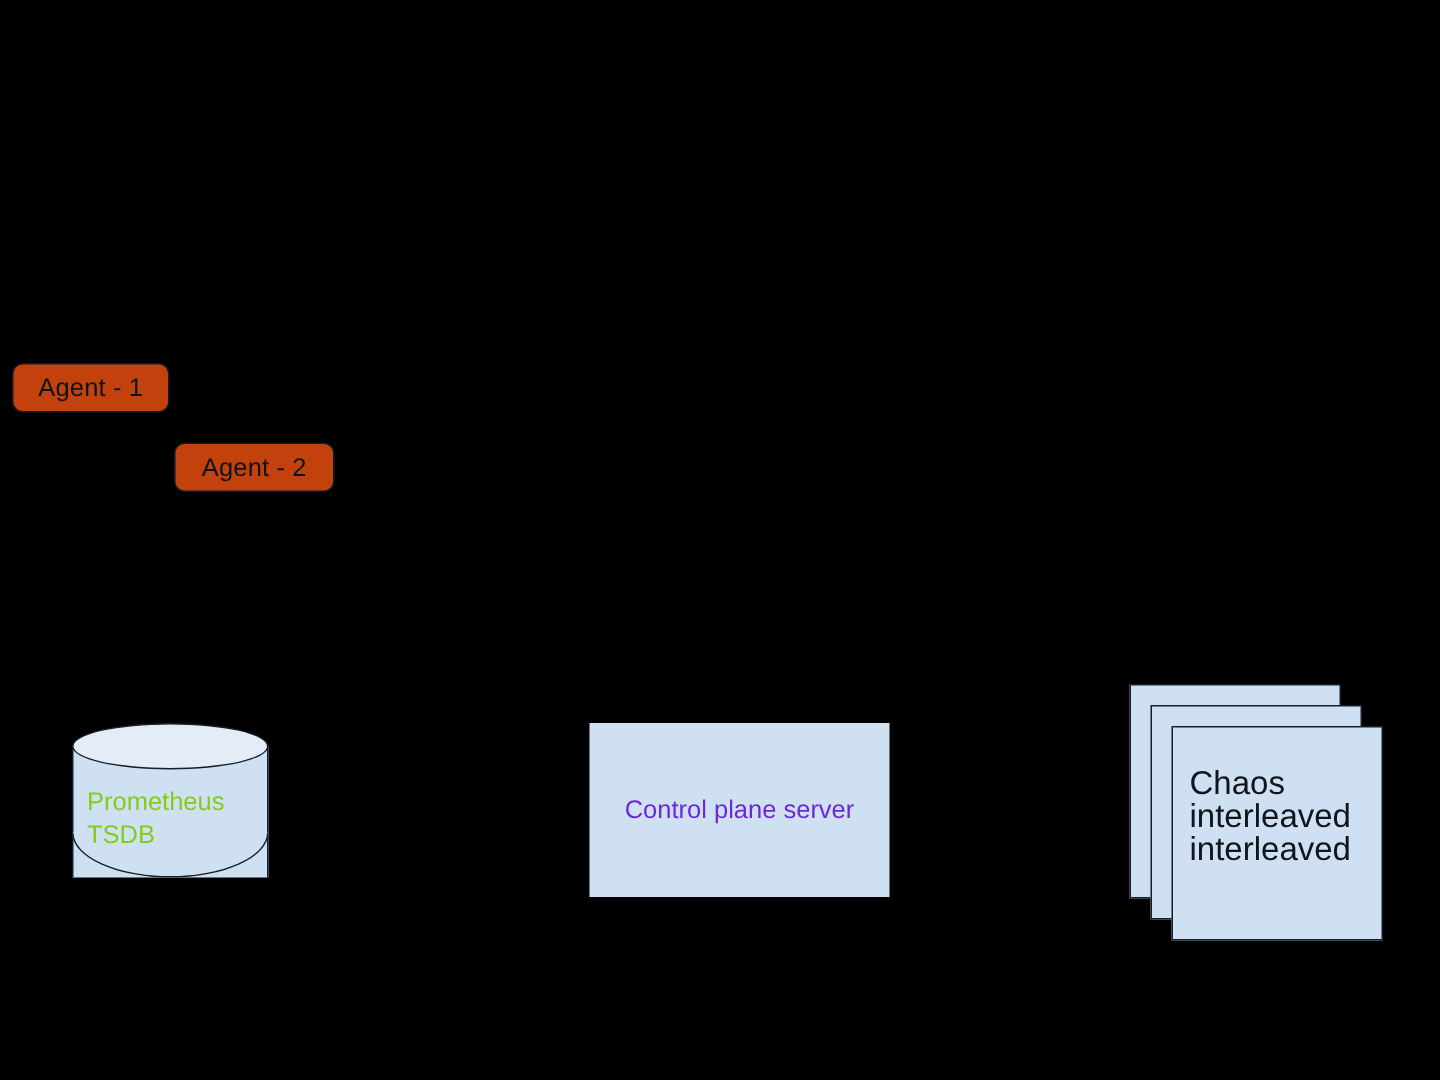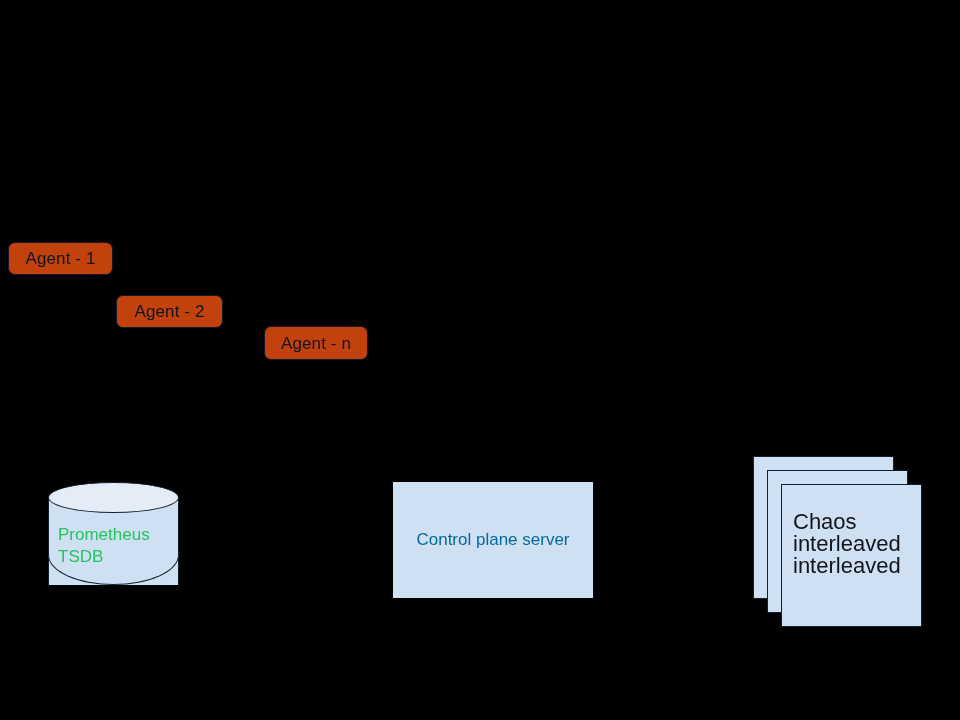--- a/index.html
+++ b/index.html
@@ -77,40 +77,40 @@
     box-sizing: border-box;
     background: #e3ecf7;
     border: 1px solid #12202e;
     border-radius: 50%;
   }
   #tsdb .cyl-label {
     position: absolute;
     left: 10px;
     top: 42px;
     width: 115px;
-    color: #22c55e;
+    color: #84cc16;
     font-size: 17px;
     line-height: 22px;
     text-align: left;
   }
 
   
   #control-plane {
     position: absolute;
     left: 393px;
     top: 482px;
     width: 200px;
     height: 116px;
     box-sizing: border-box;
     background: #cfe0f2;
     display: flex;
     align-items: center;
     justify-content: center;
     text-align: center;
-    color: #0369a1;
+    color: #6d28d9;
     font-size: 17px;
     line-height: 22px;
   }
 
   
   #dashboards {
     position: absolute;
     left: 753px;
     top: 456px;
     width: 170px;
@@ -154,23 +154,20 @@
 <body>
 
 <div id="canvas">
 
   <div id="agent-1" class="agent-box">
     <span>Agent - 1</span>
   </div>
   <div id="agent-2" class="agent-box">
     <span>Agent - 2</span>
   </div>
-  <div id="agent-n" class="agent-box">
-    <span>Agent - n</span>
-  </div>
 
   <div id="tsdb">
     <div class="cyl-body"></div>
     <div class="cyl-bottom"></div>
     <div class="cyl-top"></div>
     <div class="cyl-label">
       <div>Prometheus</div>
       <div>TSDB</div>
     </div>
   </div>

